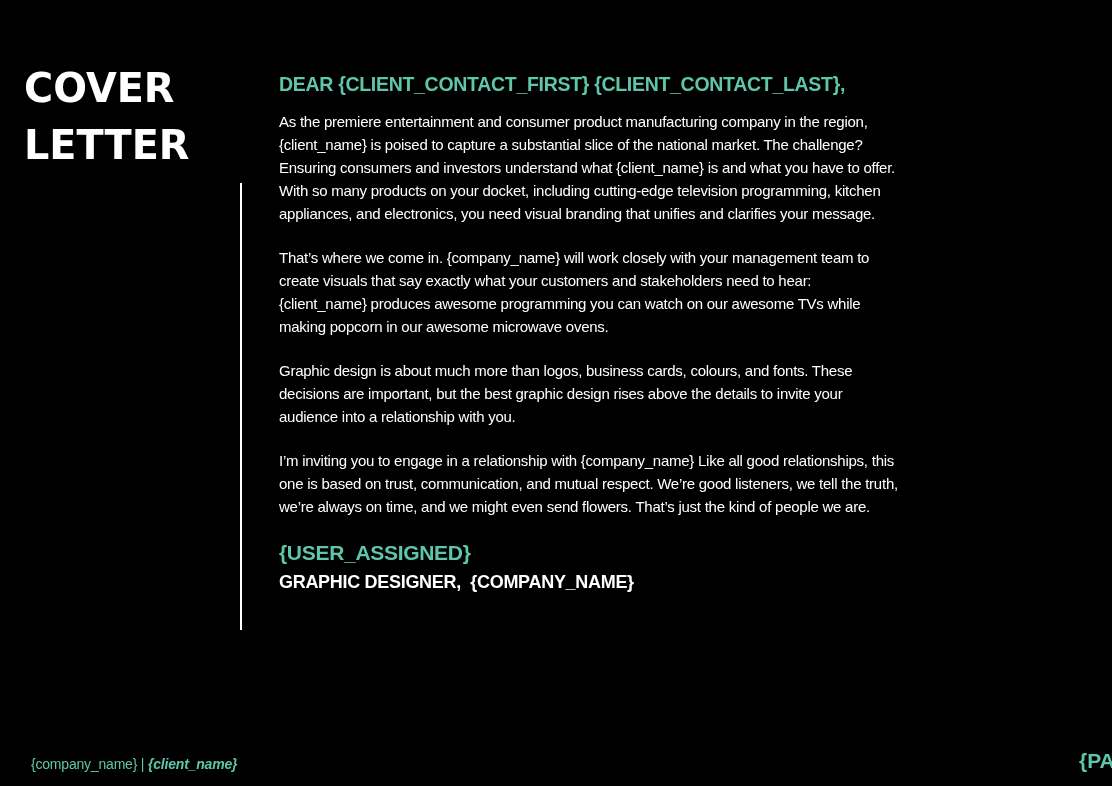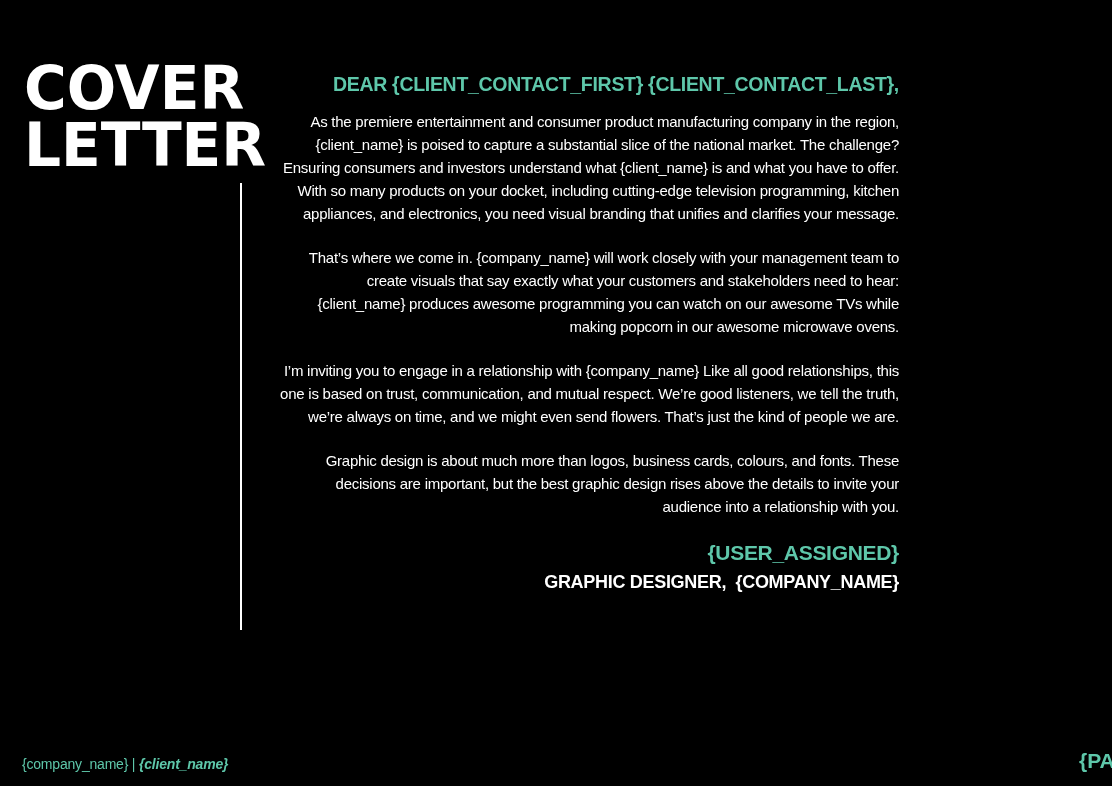--- a/index.html
+++ b/index.html
@@ -14,21 +14,21 @@
       position: relative;
       font-family: "Liberation Sans", sans-serif;
       color: #ffffff;
     }
     .title-block {
       position: absolute;
       left: 24px;
       top: 60px;
       font-family: "DejaVu Sans", sans-serif;
       font-weight: bold;
-      font-size: 60px;
+      font-size: 41px;
       line-height: 57px;
       letter-spacing: 0px;
       color: #ffffff;
     }
     .title-block .line {
       display: block;
       transform: scaleX(0.97);
       transform-origin: left center;
       white-space: nowrap;
     }
@@ -38,21 +38,20 @@
       top: 183px;
       width: 2px;
       height: 447px;
       background: #ffffff;
     }
     .letter {
       position: absolute;
       left: 279px;
       top: 70px;
       width: 620px;
-      text-align: right;
     }
     .salutation {
       font-family: "Liberation Sans", sans-serif;
       font-weight: bold;
       font-size: 19.5px;
       color: #5ec7aa;
       letter-spacing: -0.3px;
       margin: 0 0 12px 0;
       white-space: nowrap;
       line-height: 28px;
@@ -81,21 +80,21 @@
     .sig-title {
       font-weight: bold;
       font-size: 18px;
       line-height: 32px;
       color: #ffffff;
       letter-spacing: -0.3px;
       white-space: pre;
     }
     .footer-left {
       position: absolute;
-      left: 22px;
+      left: 31px;
       top: 756px;
       font-size: 14px;
       color: #5ec7aa;
       letter-spacing: -0.2px;
       white-space: pre;
     }
     .footer-left .client {
       font-style: italic;
       font-weight: bold;
     }
@@ -116,21 +115,21 @@
   <span class="line">COVER</span>
   <span class="line">LETTER</span>
 </div>
 
 <div class="vrule"></div>
 
 <div class="letter">
   <div class="salutation">DEAR {CLIENT_CONTACT_FIRST} {CLIENT_CONTACT_LAST},</div>
   <p class="para">As the premiere entertainment and consumer product manufacturing company in the region, {client_name} is poised to capture a substantial slice of the national market. The challenge? Ensuring consumers and investors understand what {client_name} is and what you have to offer. With so many products on your docket, including cutting-edge television programming, kitchen appliances, and electronics, you need visual branding that unifies and clarifies your message.</p>
   <p class="para">That’s where we come in.  {company_name} will work closely with your management team to create visuals that say exactly what your customers and stakeholders need to hear: {client_name} produces awesome programming you can watch on our awesome TVs while making popcorn in our awesome microwave ovens.</p>
+  <p class="para">Graphic design is about much more than logos, business cards, colours, and fonts. These decisions are important, but the best graphic design rises above the details to invite your audience into a relationship with you.</p>
   <p class="para">I’m inviting you to engage in a relationship with {company_name} Like all good relationships, this one is based on trust, communication, and mutual respect. We’re good listeners, we tell the truth, we’re always on time, and we might even send flowers. That’s just the kind of people we are.</p>
-  <p class="para">Graphic design is about much more than logos, business cards, colours, and fonts. These decisions are important, but the best graphic design rises above the details to invite your audience into a relationship with you.</p>
   <div class="sig-name">{USER_ASSIGNED}</div>
   <div class="sig-title">GRAPHIC DESIGNER,  {COMPANY_NAME}</div>
 </div>
 
 <div class="footer-left"><span>{company_name}</span><span> | </span><span class="client">{client_name}</span></div>
 
 <div class="footer-right">{PA</div>
 
 </body></html>

